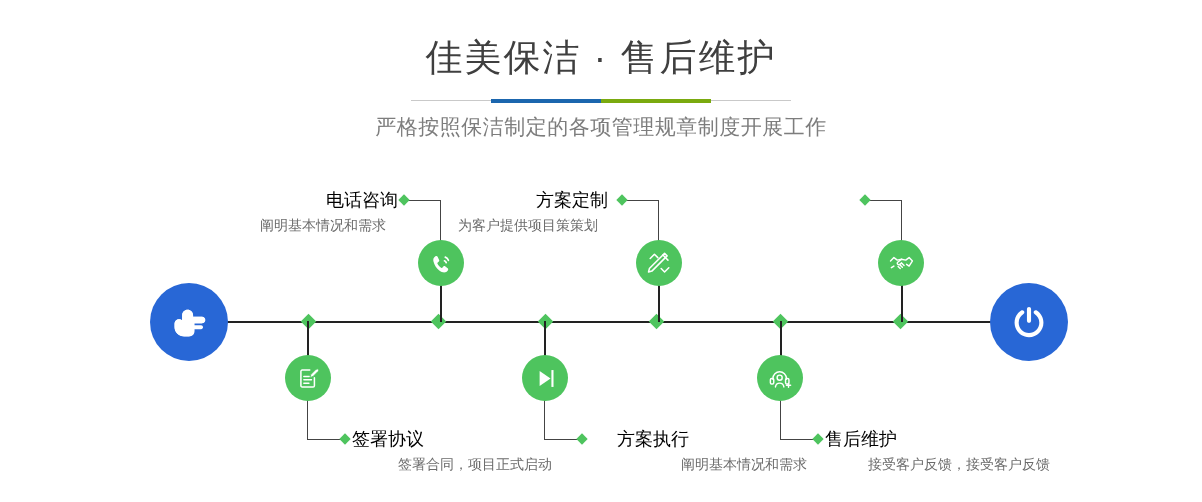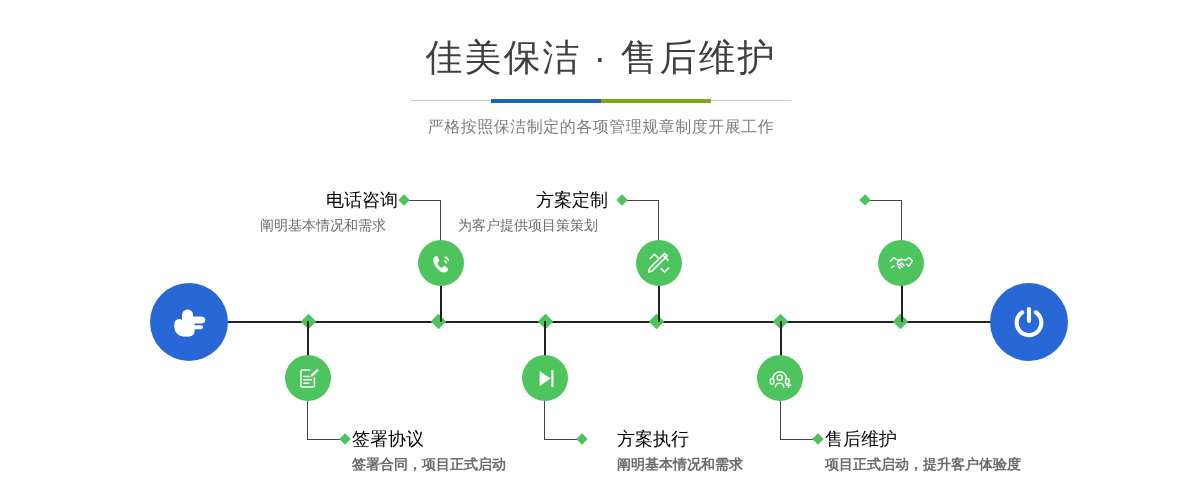--- a/index.html
+++ b/index.html
@@ -25,21 +25,21 @@
     position: absolute; left: 0; top: 4px; width: 380px; height: 1px;
     background: #c9c9c9;
   }
   .divider-blue {
     position: absolute; left: 80px; top: 3px; width: 110px; height: 4px;
   }
   .divider-green {
     position: absolute; left: 190px; top: 3px; width: 110px; height: 4px;
   }
   .sub-title {
-    margin-top: 10px; font-size: 16px; color: #7d7d7d; letter-spacing: .5px;
+    margin-top: 10px; font-size: 21px; color: #7d7d7d; letter-spacing: .5px;
     line-height: 22px; white-space: nowrap;
   }
 
   
   .axis {
     position: absolute; left: 168px; top: 321px; width: 866px; height: 2px;
     background: #222222;
   }
   .axis-diamond {
     position: absolute; width: 11px; height: 11px;
@@ -73,21 +73,21 @@
     transform: rotate(45deg);
   }
 
   
   .label { position: absolute; white-space: nowrap; }
   .label .t { font-size: 18px; color: #000000; line-height: 24px; }
   .label .d { font-size: 14px; color: #6b6b6b; line-height: 20px; margin-top: 3px; }
   .label.above { text-align: right; }
   .label.below { text-align: left; }
   .label.above .d { text-align: center; }
-  .label.below .d { text-align: left; font-weight: bold; }
+  .label.below .d { text-align: right; }
 </style>
 </head>
 <body>
 
 <div id="page">
 
   <div class="header">
     <div class="main-title">佳美保洁 · 售后维护</div>
     <div class="divider-wrap">
       <div class="divider-thin"></div>
@@ -228,16 +228,16 @@
   <div class="label below" style="left:589px; top:427px; width:190px;margin-left:28px;">
     <div class="t">方案执行</div>
     <div class="d">阐明基本情况和需求</div>
   </div>
 
   <div class="leader-v" style="left:780px; top:400px; height:39px;"></div>
   <div class="leader-h" style="left:780px; top:439px; width:36px;"></div>
   <div class="leader-dot" style="left:814px; top:435px;"></div>
   <div class="label below" style="left:825px; top:427px; width:225px;">
     <div class="t">售后维护</div>
-    <div class="d">项目正式启动，提升客户体验度</div>
+    <div class="d">接受客户反馈，接受客户反馈</div>
   </div>
 
 </div>
 
 </body></html>

